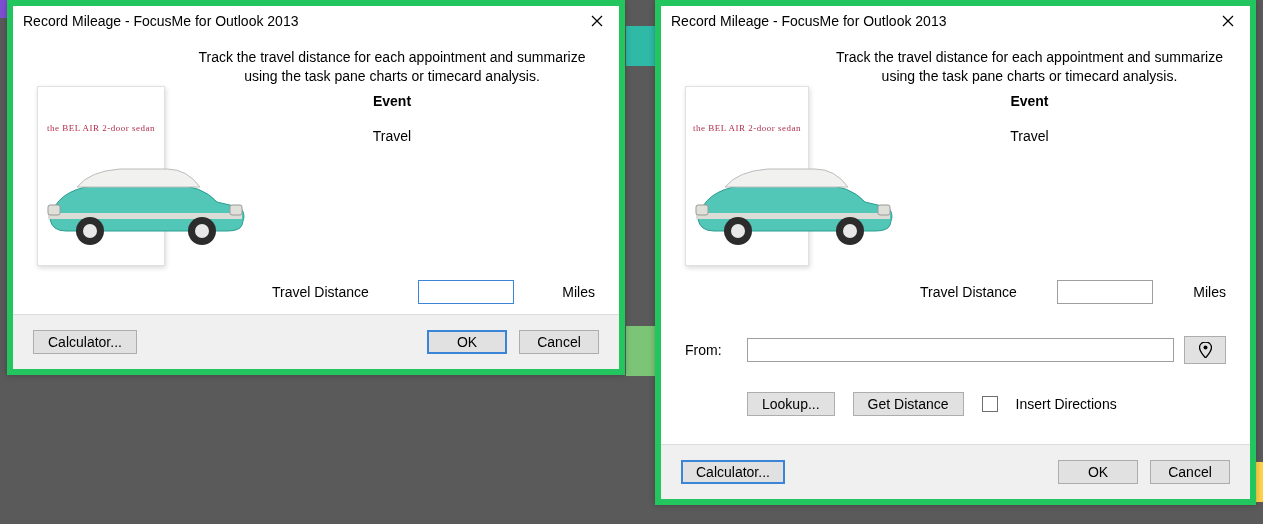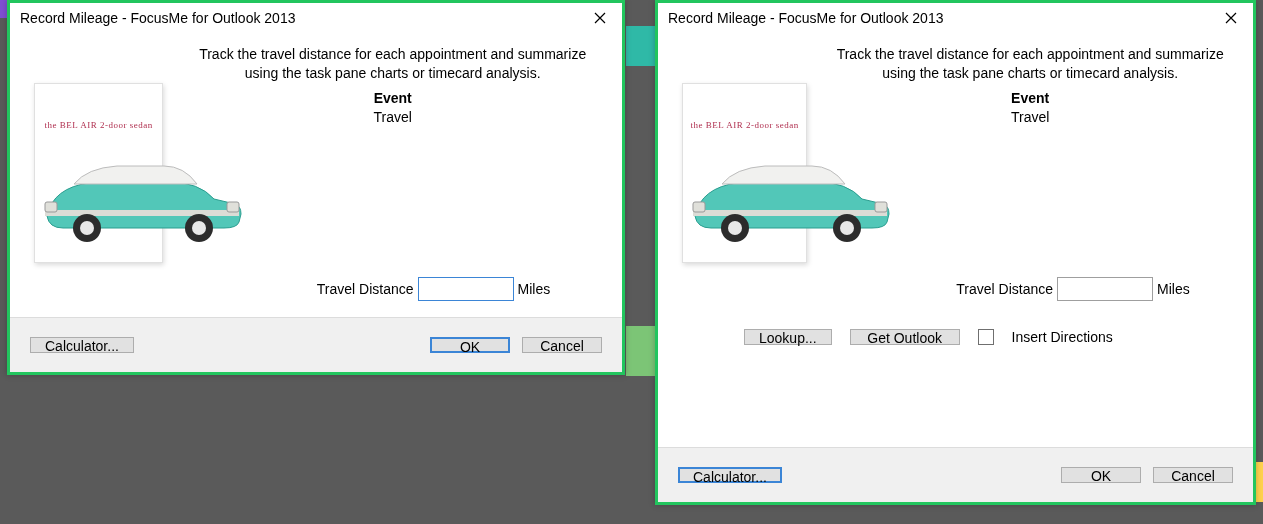--- a/index.html
+++ b/index.html
@@ -19,21 +19,21 @@
     top: 0;
   }
   .strip-teal { background:#2fb9a7; }
   .strip-green { background:#7cc576; }
   .strip-yellow { background:#ffd24d; }
   .strip-purple { background:#7f4fd2; top:506px; height:18px; left:766px; width:230px;}
 
   .dialog {
     position: absolute;
     background: #fff;
-    border: 3px solid #22c55e;
+    border: 6px solid #22c55e;
     box-shadow: 0 0 6px rgba(0,0,0,0.25);
     box-sizing: border-box;
   }
   .dialog--left {
     left: 7px;
     top: 0px;
     width: 618px;
     height: 375px;
   }
   .dialog--right {
@@ -98,29 +98,29 @@
     flex: 1 1 auto;
     padding-top: 2px;
     line-height: 1.35;
     font-size: 14px;
     text-align: center;
   }
   .event-heading {
     font-weight: bold;
     margin-top: 6px;
   }
-  .event-name { margin-top: 0; }
+  .event-name { margin-top: 16px; }
 
   .distance-row {
     display: flex;
     align-items: center;
-    justify-content: center;
+    justify-content: space-between;
     padding: 14px 24px 0 24px;
     font-size: 14px;
-    gap: 4px;
+    gap: 10px;
     margin-left: 235px;
   }
   .distance-input {
     width: 86px;
     height: 22px;
     border: 1px solid #9f9f9f;
     font: inherit;
     padding: 0 4px;
   }
   .distance-input.focused {
@@ -134,21 +134,21 @@
     height: 54px;
     background: #f0f0f0;
     border-top: 1px solid #dcdcdc;
     display: flex;
     align-items: center;
     padding: 0 20px;
     gap: 12px;
   }
   .btn {
     min-width: 80px;
-    height: 16px;
+    height: 24px;
     background: #e1e1e1;
     border: 1px solid #adadad;
     font: inherit;
     padding: 0 14px;
     cursor: pointer;
   }
   .btn.default {
     border: 2px solid #3b85d6;
     padding: 0 13px;
   }
@@ -182,21 +182,21 @@
     align-items: center;
     justify-content: center;
     cursor: pointer;
   }
   .pin-btn svg { width: 13px; height: 16px; }
   .controls-row {
     display:flex;
     align-items:center;
     gap: 18px;
     margin-left: 62px;
-    margin-top: 10px;
+    margin-top: 24px;
   }
   .chk-wrap {
     display: flex;
     align-items: flex-end;
     gap: 18px;
   }
   .chk-box {
     width: 14px;
     height: 14px;
     border: 1px solid #6f6f6f;
@@ -290,23 +290,33 @@
     </div>
   </div>
 
   <div class="distance-row">
     <span>Travel Distance</span>
     <input class="distance-input" value="" style="">
     <span>Miles</span>
   </div>
 
   <div class="calc-row" style="margin-top:28px;">
+    <div class="row">
+      <label class="rowlabel">From:</label>
+      <input class="long-input" value="" style="">
+      <div class="pin-btn">
+        <svg viewBox="0 0 13 16">
+            <path d="M6.5 0 C3 0 0.5 2.5 0.5 5.5 C0.5 9 6.5 16 6.5 16 C6.5 16 12.5 9 12.5 5.5 C12.5 2.5 10 0 6.5 0 Z" fill="none" stroke="#000" stroke-width="1.3"></path>
+            <circle cx="6.5" cy="5.5" r="2" fill="#000"></circle>
+          </svg>
+      </div>
+    </div>
     <div class="controls-row">
       <button class="btn">Lookup...</button>
-      <button class="btn" style="min-width:110px;">Get Outlook</button>
+      <button class="btn" style="min-width:110px;">Get Distance</button>
       <label class="chk-wrap">
         <span class="chk-box"></span>
         <span>Insert Directions</span>
       </label>
     </div>
   </div>
 
   <div class="button-bar">
     <button class="btn default">Calculator...</button>
     <span class="spacer"></span>

